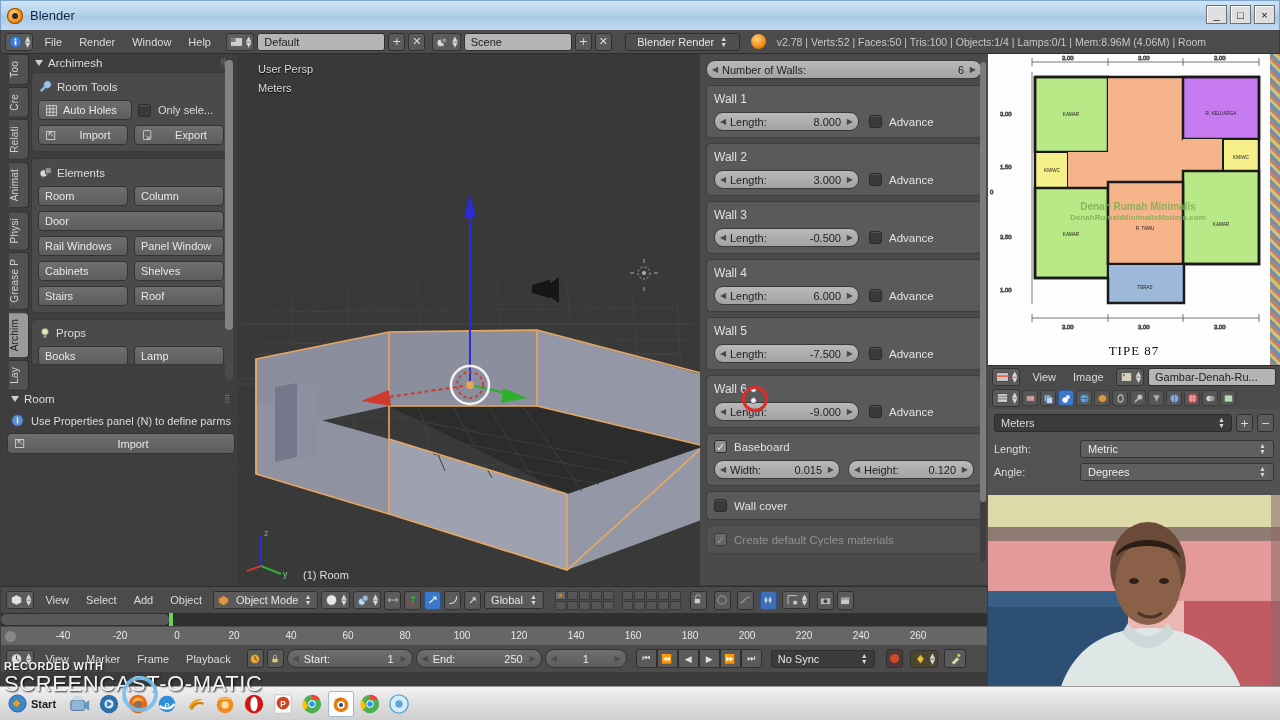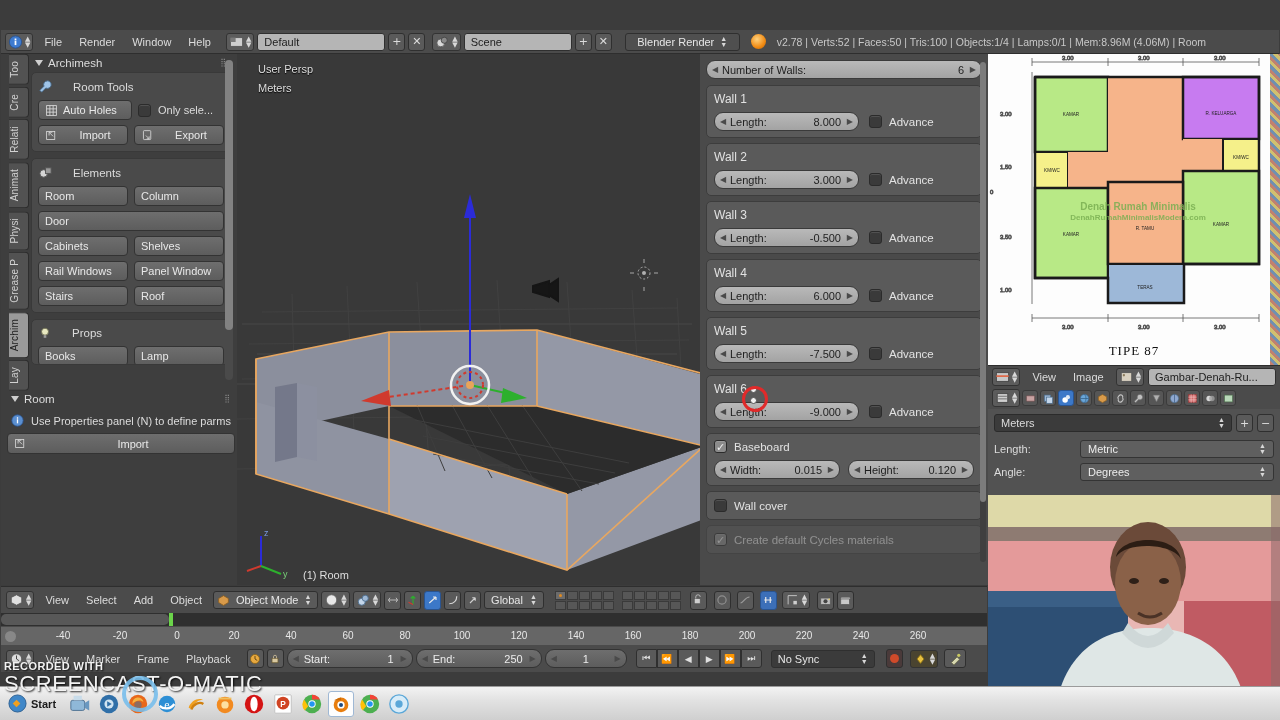--- a/index.html
+++ b/index.html
@@ -80,21 +80,21 @@
   .ptitle{
     display:flex; align-items:center; gap:5px; padding:3px 4px;
     color:#dcdcdc; font-size:11.5px; font-family:"Liberation Sans",sans-serif;
   }
   .tri{ width:0;height:0;border-left:4px solid transparent;border-right:4px solid transparent;border-top:6px solid #cfcfcf; }
   .grip{ margin-left:auto; color:#888; font-size:8px; letter-spacing:1px; line-height:4px; }
   .box{
     background:#4a4a4a; border:1px solid #393939; border-radius:5px;
     padding:6px; margin-bottom:6px;
   }
-  .boxhdr{ display:flex;align-items:center;gap:20px; margin-bottom:6px; color:#dcdcdc; font-size:11.5px;
+  .boxhdr{ display:flex;align-items:center;gap:4px; margin-bottom:6px; color:#dcdcdc; font-size:11.5px;
            font-family:"Liberation Sans",sans-serif; }
   .row{ display:flex; gap:6px; margin-bottom:5px; }
   .bbtn{
     flex:1; height:20px; background:linear-gradient(to bottom,#6e6e6e,#5d5d5d);
     border:1px solid #333; border-radius:4px; color:#e8e8e8;
     display:flex; align-items:center; justify-content:center; gap:5px;
     font-size:11px; font-family:"Liberation Sans",sans-serif; white-space:nowrap;
   }
   .bbtn.lft{ justify-content:flex-start; padding-left:6px; }
   .cbrow{ flex:1; display:flex; align-items:center; gap:7px; font-size:11px; color:#dcdcdc;
@@ -240,20 +240,29 @@
   .startbtn{ display:flex; align-items:center; gap:4px; padding:2px 8px 2px 4px; }
   .startbtn .t{ font-size:11px; color:#1b1b1b; font-family:"Liberation Sans",sans-serif; font-weight:bold; }
   .tbicon{ width:26px;height:26px; display:flex;align-items:center;justify-content:center; border-radius:3px; }
   .tbicon.framed{ border:1px solid #9fb8d4; background:#fdfdfd; }
 </style>
 </head>
 <body>
 
 <div id="app">
 
+  <div class="titlebar">
+    <div class="title-ico"></div>
+    <div class="ttl">Blender</div>
+    <div class="winbtns">
+      <div class="winbtn">_</div>
+      <div class="winbtn">□</div>
+      <div class="winbtn">×</div>
+    </div>
+  </div>
 
   <div class="infobar">
     <div class="ed-sel">
       <svg class="ed-ico" viewBox="0 0 16 16">
         <circle cx="8" cy="8" r="7" fill="#3e7bd0" stroke="#2a5490"></circle>
         <rect x="7" y="6.5" width="2" height="5" fill="#fff"></rect>
           <rect x="7" y="4" width="2" height="2" fill="#fff"></rect>
       </svg>
       <div class="sp-arrows">▲<br>▼</div>
     </div>
@@ -357,26 +366,26 @@
           <span>Elements</span>
         </div>
         <div class="row">
           <div class="bbtn lft">Room</div>
           <div class="bbtn lft">Column</div>
         </div>
         <div class="row">
           <div class="bbtn lft">Door</div>
         </div>
         <div class="row">
+          <div class="bbtn lft">Rail Windows</div>
+          <div class="bbtn lft">Panel Window</div>
+        </div>
+        <div class="row">
           <div class="bbtn lft">Cabinets</div>
           <div class="bbtn lft">Shelves</div>
-        </div>
-        <div class="row">
-          <div class="bbtn lft">Rail Windows</div>
-          <div class="bbtn lft">Panel Window</div>
         </div>
         <div class="row" style="margin-bottom:0">
           <div class="bbtn lft">Stairs</div>
           <div class="bbtn lft">Roof</div>
         </div>
       </div>
 
       <div class="box" style="padding-bottom:0;overflow:hidden;max-height:46px">
         <div class="boxhdr">
           <svg width="14" height="14" viewBox="0 0 16 16">

